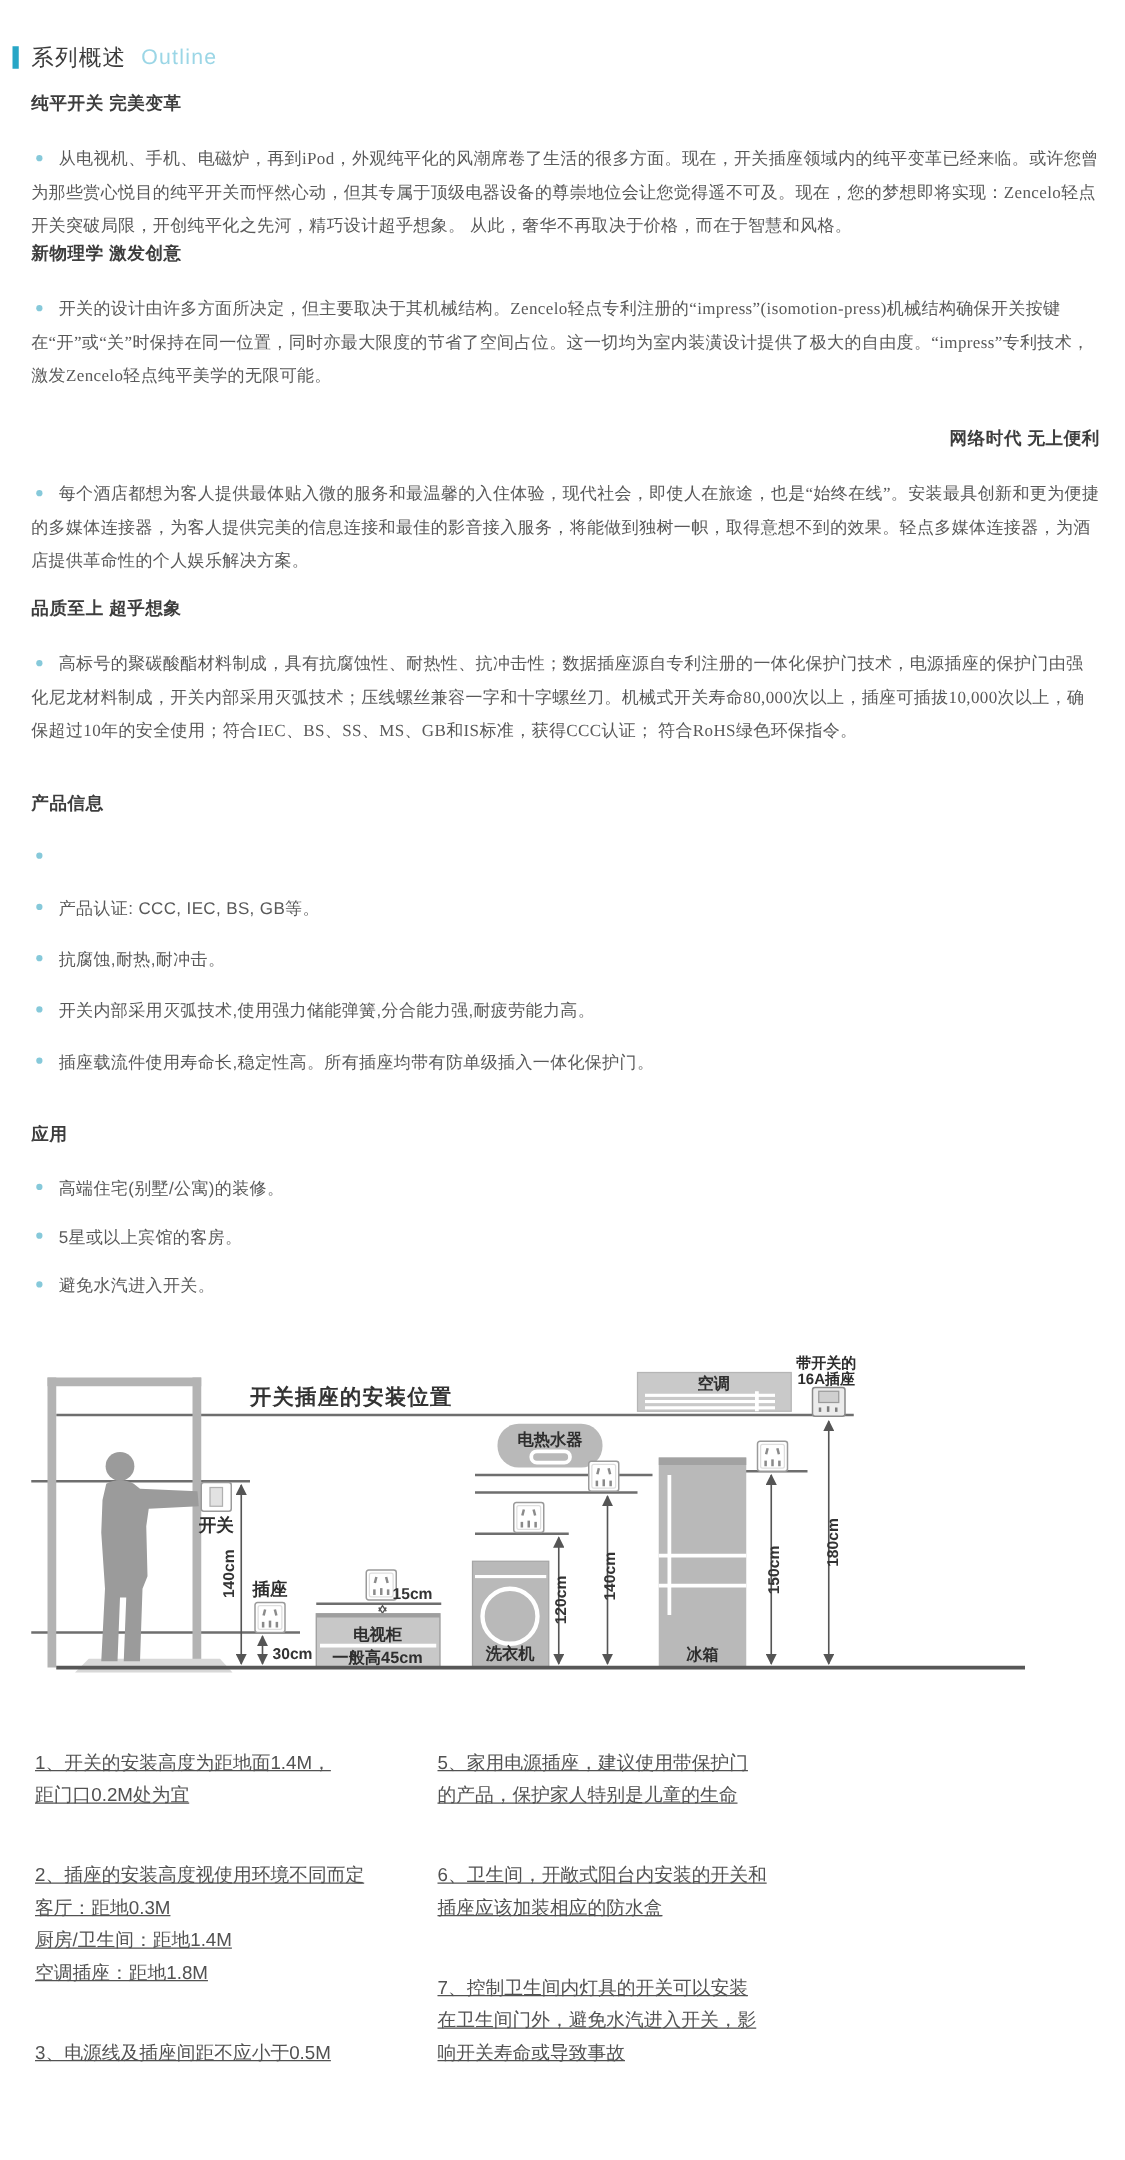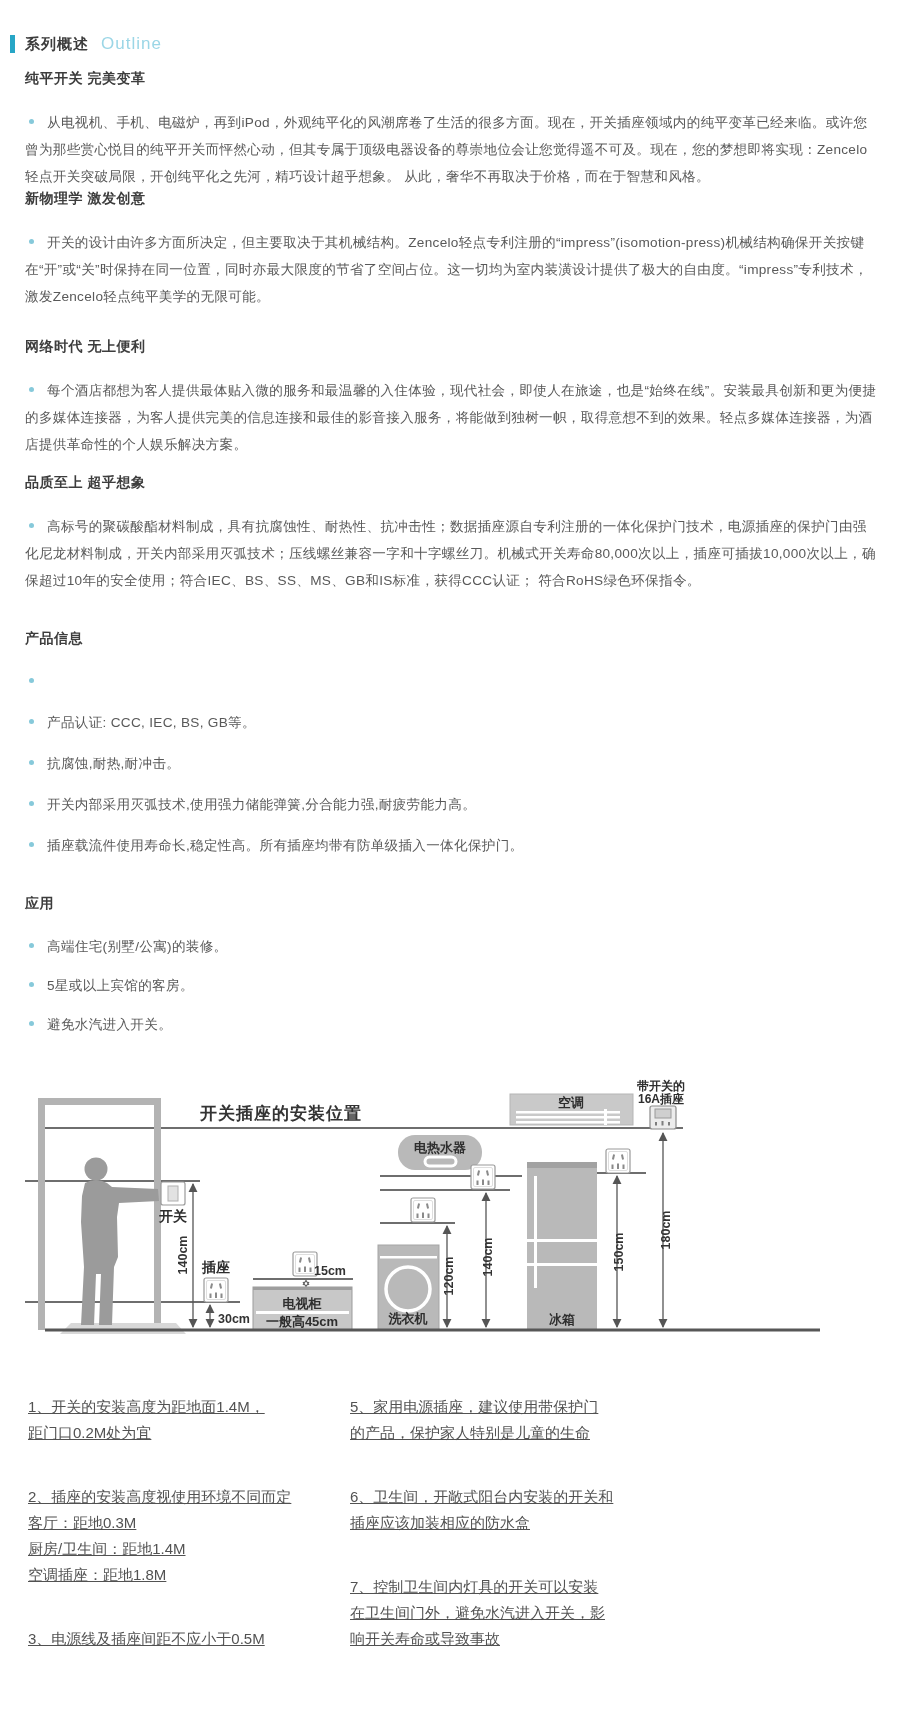--- a/index.html
+++ b/index.html
@@ -3,32 +3,32 @@
 <meta charset="utf-8">
 <style>
   * { margin:0; padding:0; box-sizing:border-box; }
   html,body { background:#fff; }
   body { font-family:"Liberation Sans","DejaVu Sans",sans-serif; }
   .page { position:relative; width:900px; height:1728px; background:#fff; overflow:hidden; }
 
   
   .hdr { display:flex; align-items:center; margin:34px 20px 0 10px; }
   .hdr-bar { width:5px; height:18px; background:#27a6c6; margin-right:10px; }
-  .hdr-title { font-size:15px; font-weight:bold; color:#3c3c3c; letter-spacing:1px; }
+  .hdr-title { font-size:18px; font-weight:normal; color:#3c3c3c; letter-spacing:1px; }
   .hdr-sub { font-size:17px; color:#9bd6e6; margin-left:12px; letter-spacing:1px; }
 
   
   .txt { margin-left:25px; margin-right:20px; }
   .sec-h { font-size:14px; font-weight:bold; color:#3d3d3d; letter-spacing:0.5px; }
-  .mt16{margin-top:16px;} .mt20{} .mt28{margin-top:28px;}
+  .mt16{margin-top:16px;} .mt20{} .mt28{margin-top:28px;text-align:right;}
   .mt32{margin-top:16px;} .mt36{margin-top:36px;}
   .bullet { font-size:13.6px; line-height:27px; color:#595959; letter-spacing:0.3px; }
   .bullet .dot { display:inline-block; width:5px; height:5px; border-radius:50%;
                  background:#86c9da; vertical-align:middle; margin:0 13px 3px 4px; }
-  .para { margin-top:21px; }
+  .para { margin-top:21px;font-family:Liberation Serif, serif; }
   .li-first { margin-top:20px; }
   .li { margin-top:14px; }
   .li-s { margin-top:12px; }
 
   
   .diagram { position:relative; width:900px; height:290px; margin-top:24px; }
   .diagram svg { position:absolute; left:0; top:0; }
   svg text { font-family:"Liberation Sans","DejaVu Sans",sans-serif; fill:#2e2e2e; }
   .dtitle { font-size:17px; font-weight:bold; fill:#333; letter-spacing:1px; }
   .dlabel { font-size:14px; font-weight:bold; }

